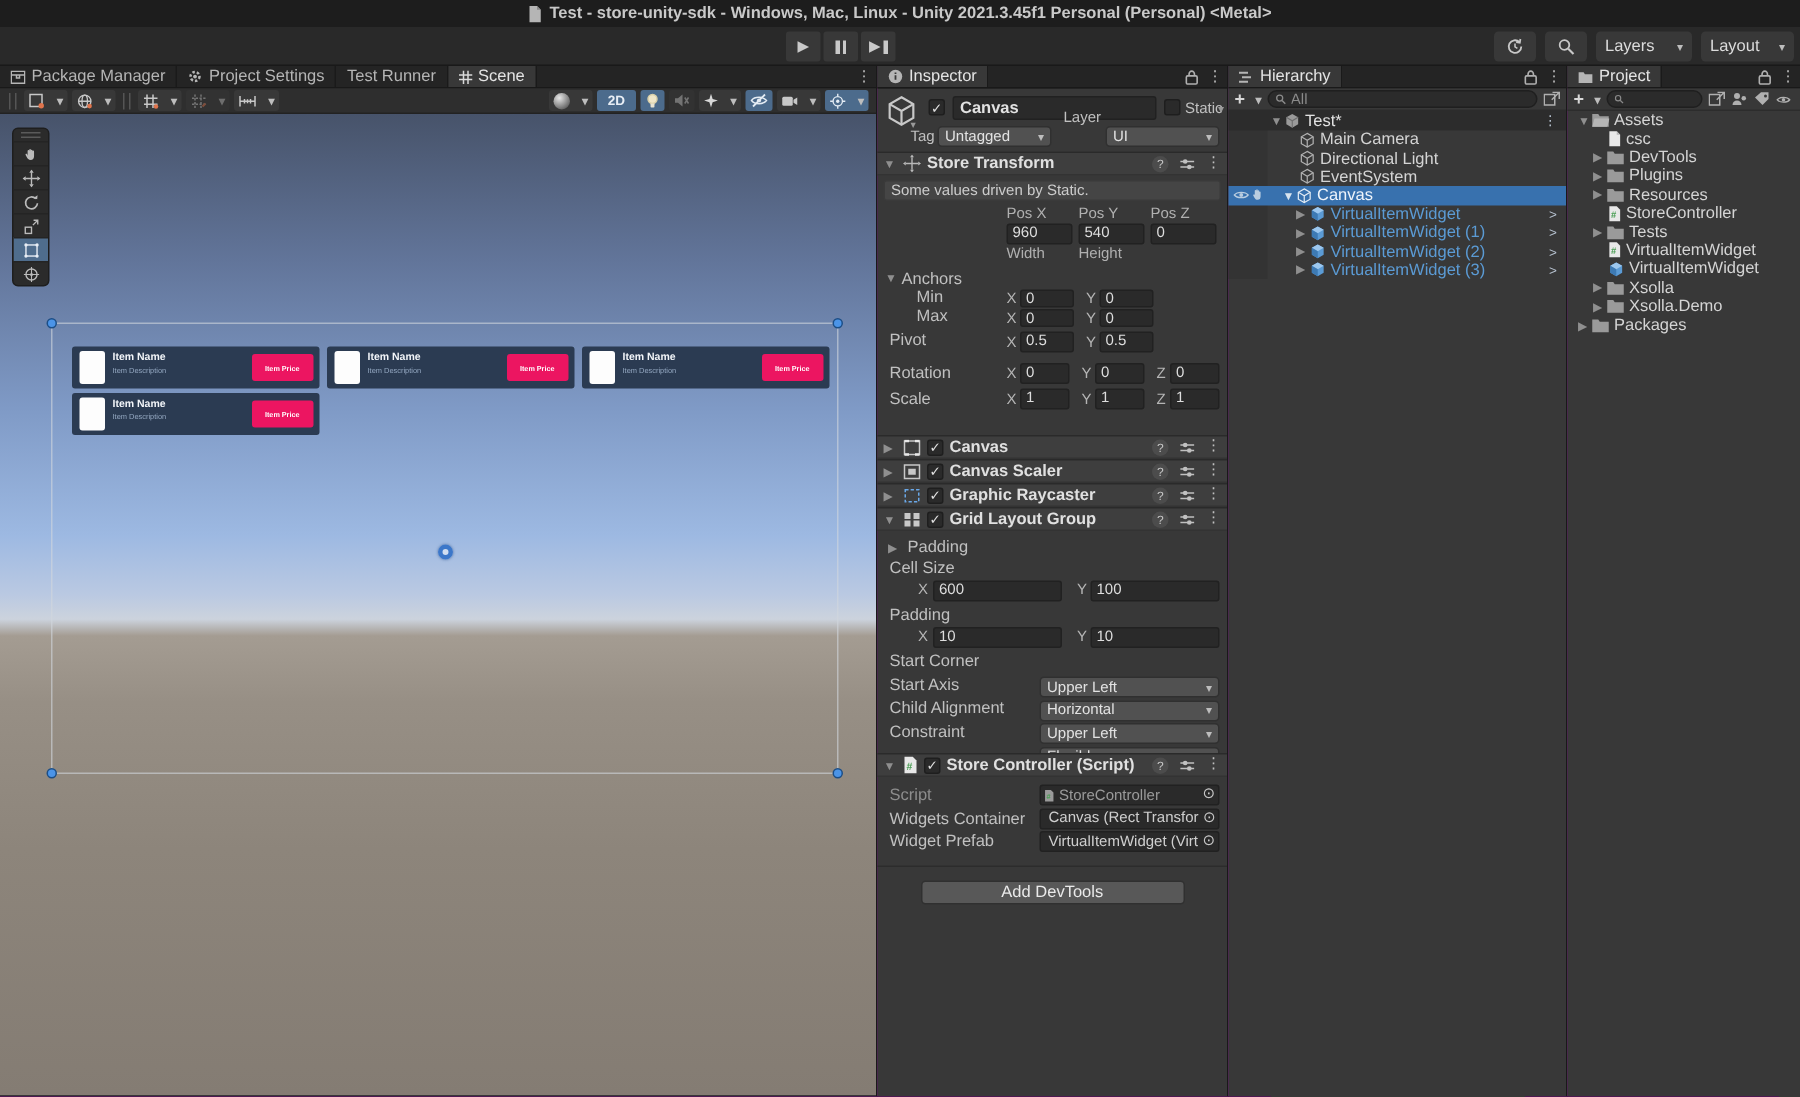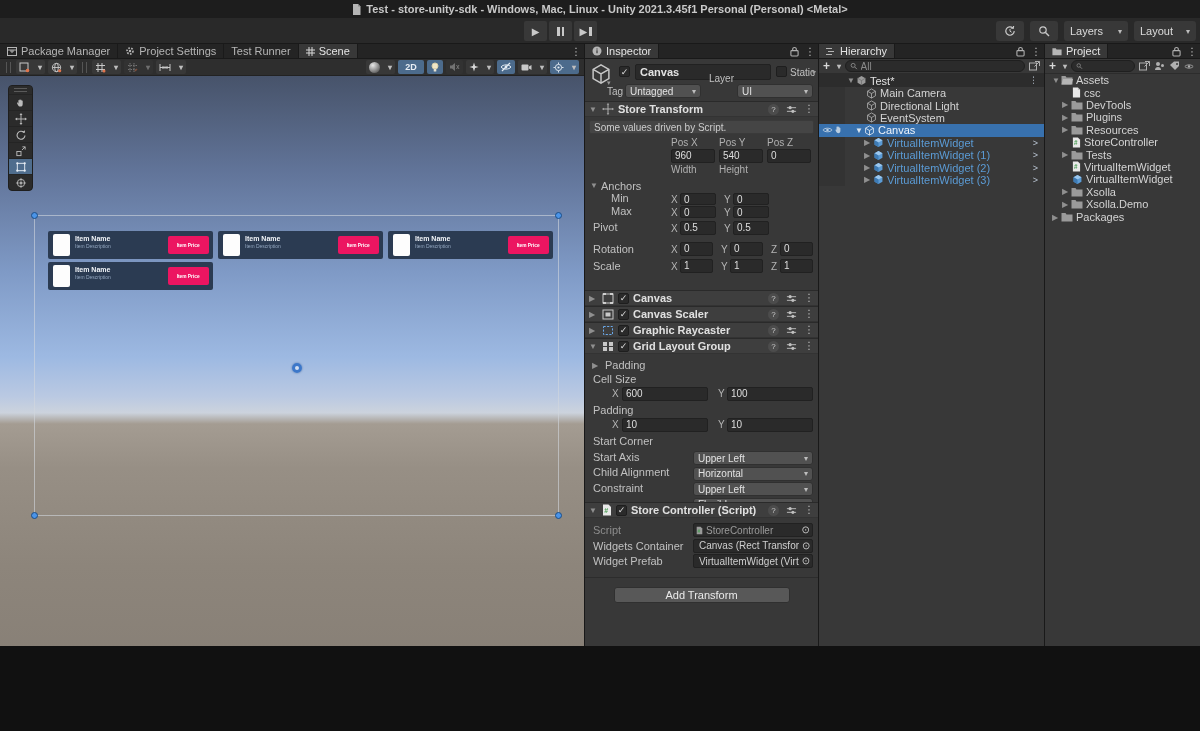--- a/index.html
+++ b/index.html
@@ -1,17 +1,17 @@
 <!DOCTYPE html>
 <html><head>
 <meta charset="utf-8">
 <style>
   * { margin:0; padding:0; box-sizing:border-box; }
   html,body { background:#111; }
-  #root{ position:relative; width:1200px; height:646px; background:#a21caf;
+  #root{ position:relative; width:1200px; height:731px; background:#a21caf;
          font-family:"Liberation Sans", sans-serif; color:#d2d2d2; overflow:hidden;
          -webkit-font-smoothing:antialiased; }
   svg{ display:block; }
 
   
   .titlebar{ position:absolute; left:0; top:0; width:1200px; height:18px; background:#1d1d1d;
              display:flex; align-items:center; justify-content:center; gap:5px;
              font-size:11px; font-weight:bold; color:#c9c9c9; }
   .topbar{ position:absolute; left:0; top:18px; width:1200px; height:26px; background:#292929;
            border-bottom:1px solid #191919; }
@@ -458,21 +458,21 @@
         <div class="head-icons">
           <span class="help">?</span>
           <svg width="11" height="11" viewBox="0 0 12 12">
               <path d="M1 4h10M1 8h10" stroke="#c0c0c0"></path>
               <circle cx="4.5" cy="4" r="1.7" fill="#c0c0c0"></circle>
               <circle cx="7.5" cy="8" r="1.7" fill="#c0c0c0"></circle>
             </svg>
           <span class="kebab">⋮</span>
         </div>
       </div>
-      <div class="notice">Some values driven by Script.</div>
+      <div class="notice">Some values driven by Static.</div>
 
       <div class="r" style="height:11px">
         <span class="collbl" style="left:86px">Pos X</span>
         <span class="collbl" style="left:134px">Pos Y</span>
         <span class="collbl" style="left:182px">Pos Z</span>
       </div>
       <div class="r" style="height:16px">
         <div class="mf" style="left:86px;width:44px">960</div>
         <div class="mf" style="left:134px;width:44px">540</div>
         <div class="mf" style="left:182px;width:44px">0</div>
@@ -707,21 +707,21 @@
           <svg width="7" height="9" viewBox="0 0 10 12">
               <path d="M1 0.5h5.5L9 3v8.5H1z" fill="#e8e8e8"></path>
               <text x="2.3" y="9" font-size="7" font-weight="bold" fill="#4a9e54">#</text>
             </svg>
           <span>VirtualItemWidget (Virt</span>
           <span class="tgt">⊙</span>
         </div>
       </div>
 
       <div style="height:1px;background:#2c2c2c;margin-top:8px"></div>
-      <div class="add-comp">Add Transform</div>
+      <div class="add-comp">Add DevTools</div>
     </div>
   </div>
 
   <div class="vsep" style="left:818px"></div>
 
   <div class="panel hierarchy">
     <div class="tabstrip">
       <div class="tab active">
         <svg width="10" height="9" viewBox="0 0 10 9">
             <path d="M0 1.5h6M2 4.5h6M0 7.5h6" stroke="#b5b5b5" stroke-width="1.2"></path>

